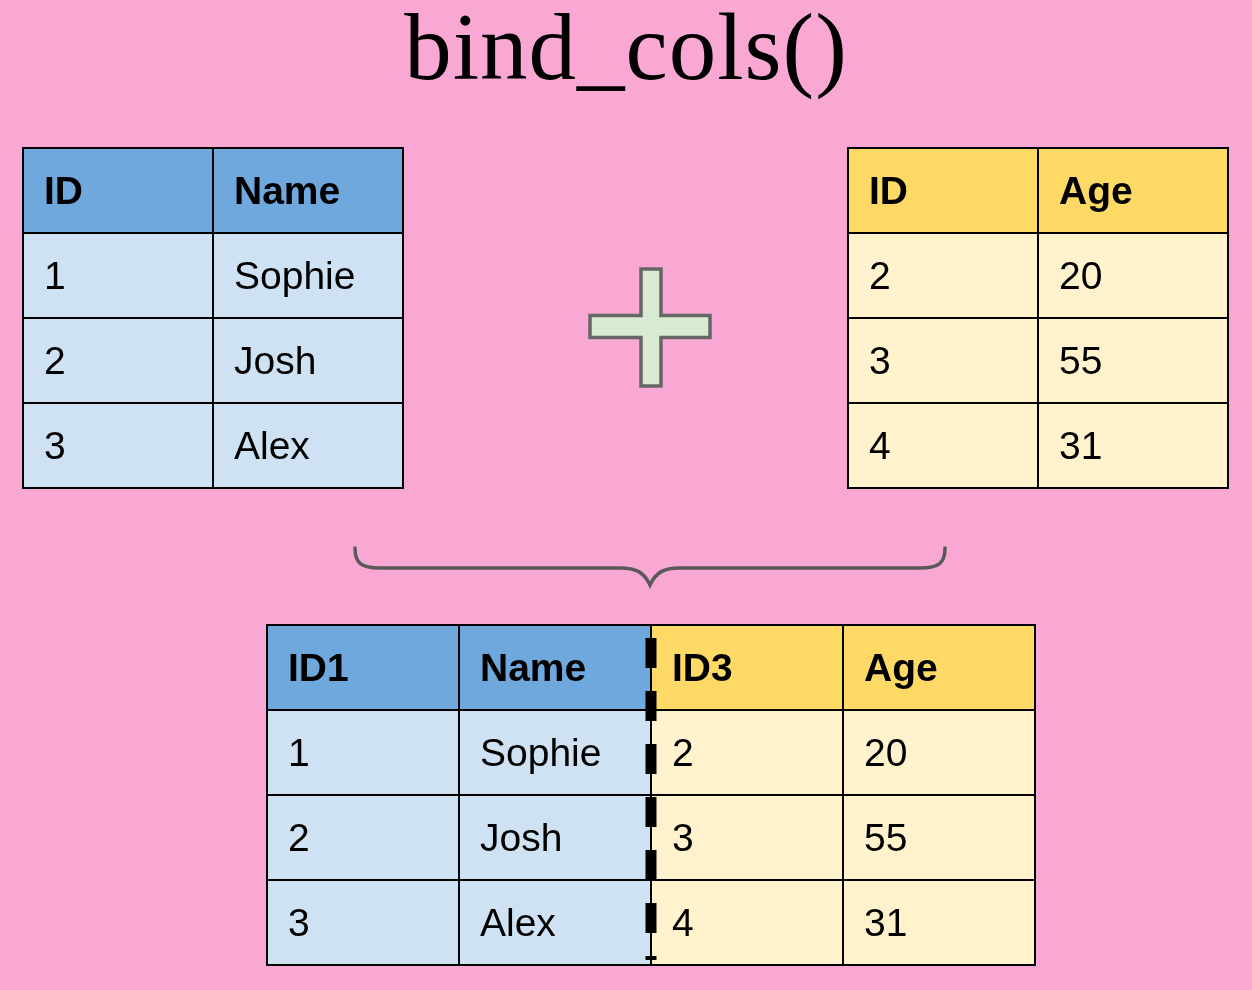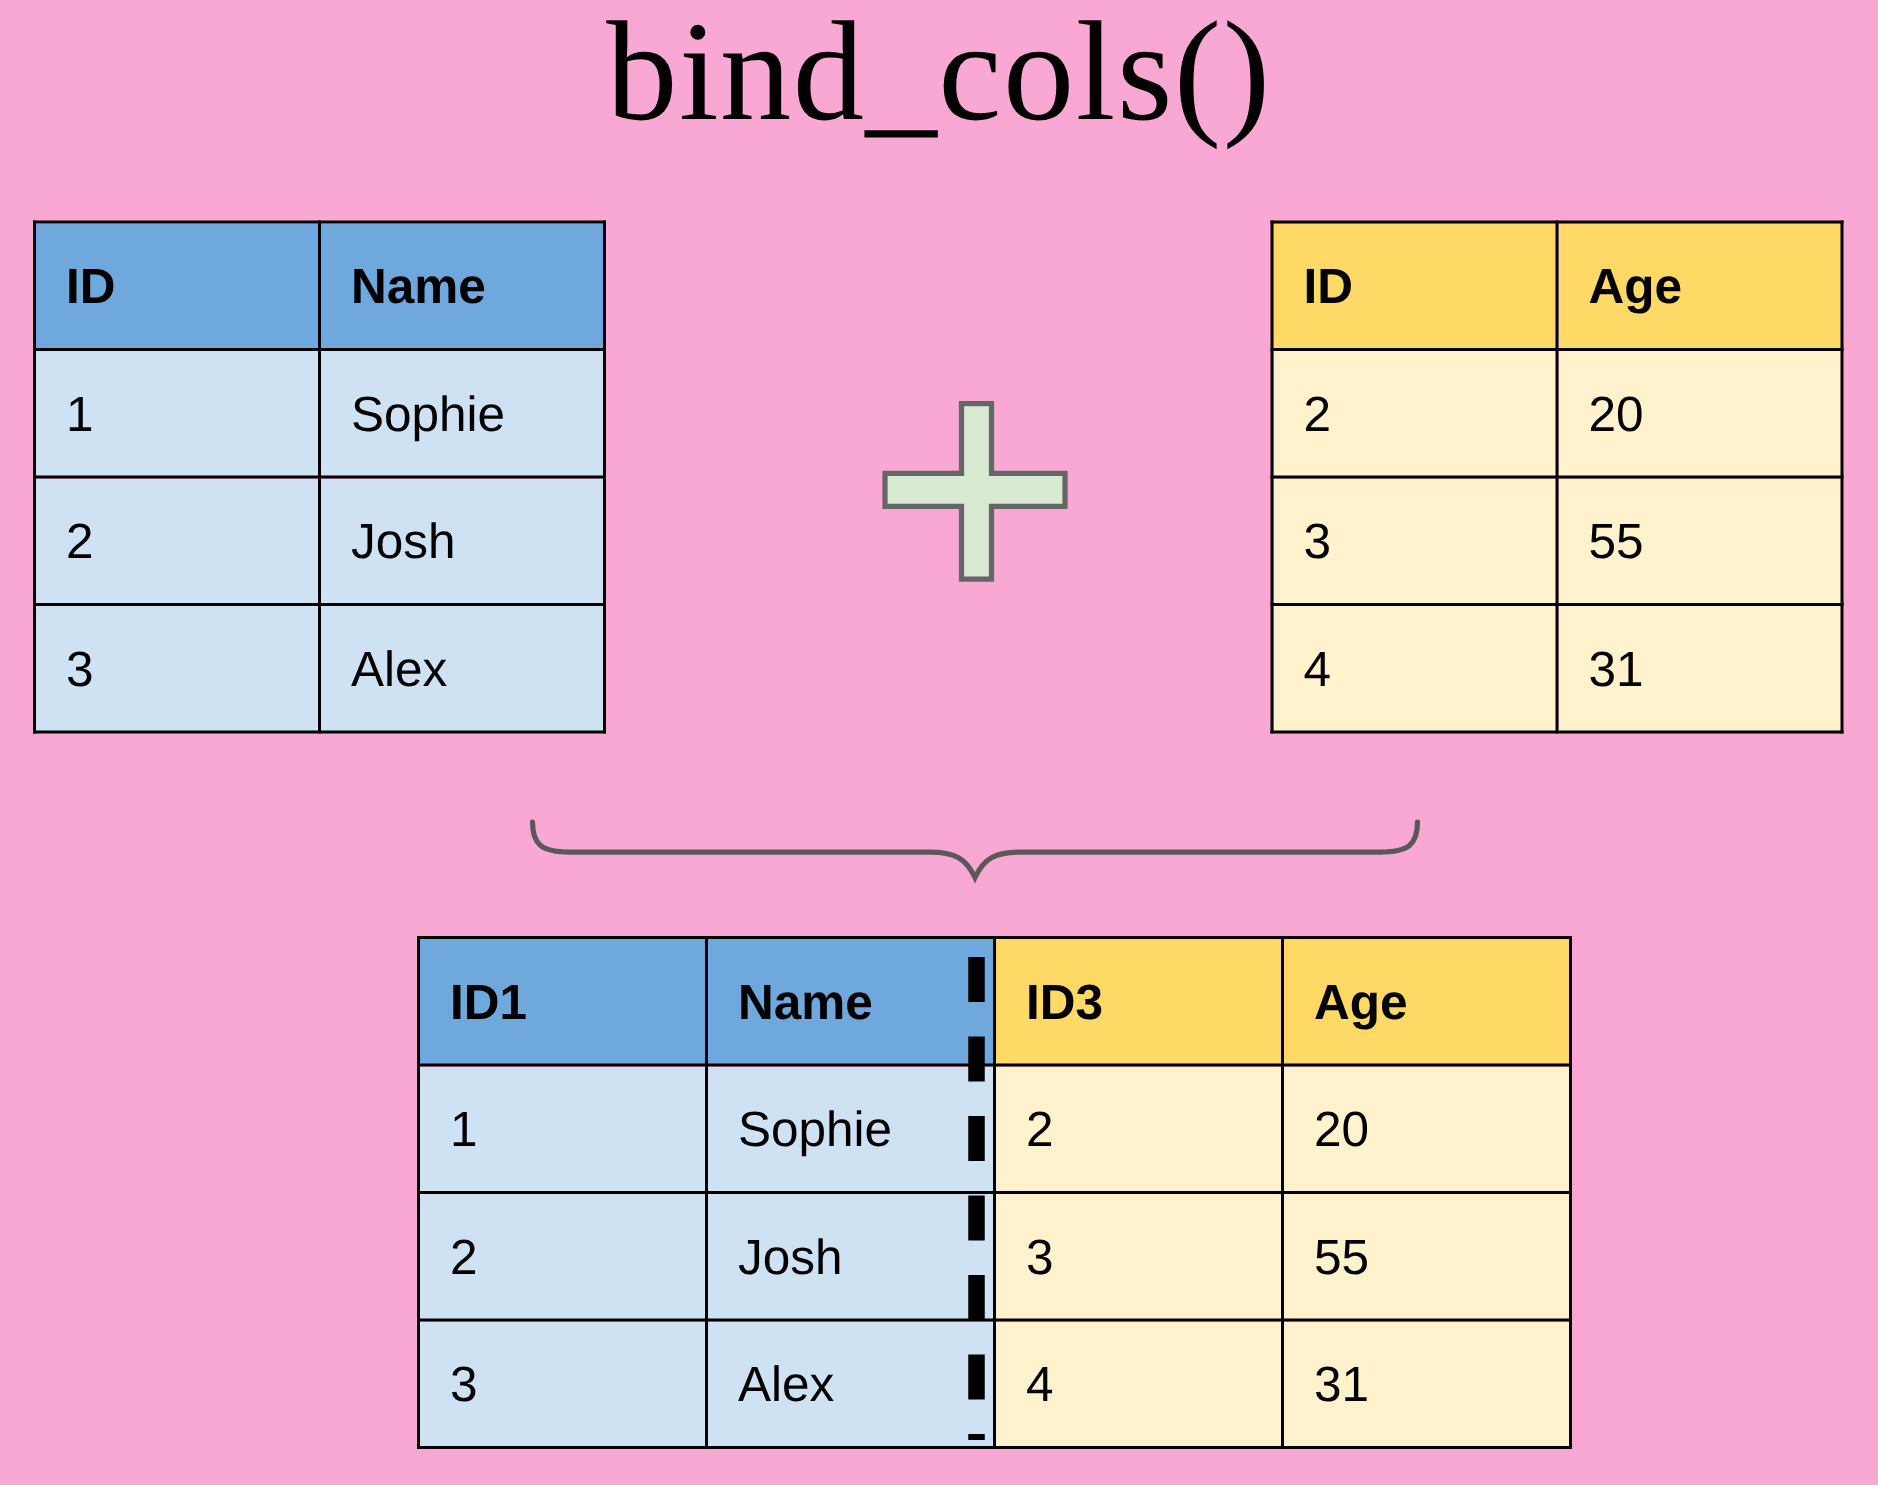--- a/index.html
+++ b/index.html
@@ -24,21 +24,21 @@
     font-family: "Liberation Serif", serif;
     font-size: 95px;
     font-weight: 400;
     color: #000000;
     letter-spacing: 1px;
   }
   table.dt {
     position: absolute;
     border-collapse: collapse;
     table-layout: fixed;
-    font-size: 33px;
+    font-size: 39px;
     color: #000000;
   }
   table.dt td, table.dt th {
     border: 2px solid #000000;
     padding: 0 0 0 20px;
     text-align: left;
     vertical-align: middle;
     height: 83px;
     overflow: hidden;
     white-space: nowrap;
@@ -46,21 +46,21 @@
   table.dt th { font-weight: bold; }
 
   
   .blue-head   { background: #6FA8DC; }
   .blue-body   { background: #CFE2F3; }
   .yellow-head { background: #FFD966; }
   .yellow-body { background: #FFF2CC; }
 
   #left-table  { left: 22px;  top: 147px; width: 382px; }
   #right-table { left: 847px; top: 147px; width: 382px; }
-  #result-table{ left: 278px; top: 624px; width: 770px; }
+  #result-table{ left: 266px; top: 624px; width: 770px; }
 
   .plus-wrap {
     position: absolute;
     left: 588px;
     top: 267px;
     width: 124px;
     height: 121px;
   }
   .brace-wrap {
     position: absolute;

